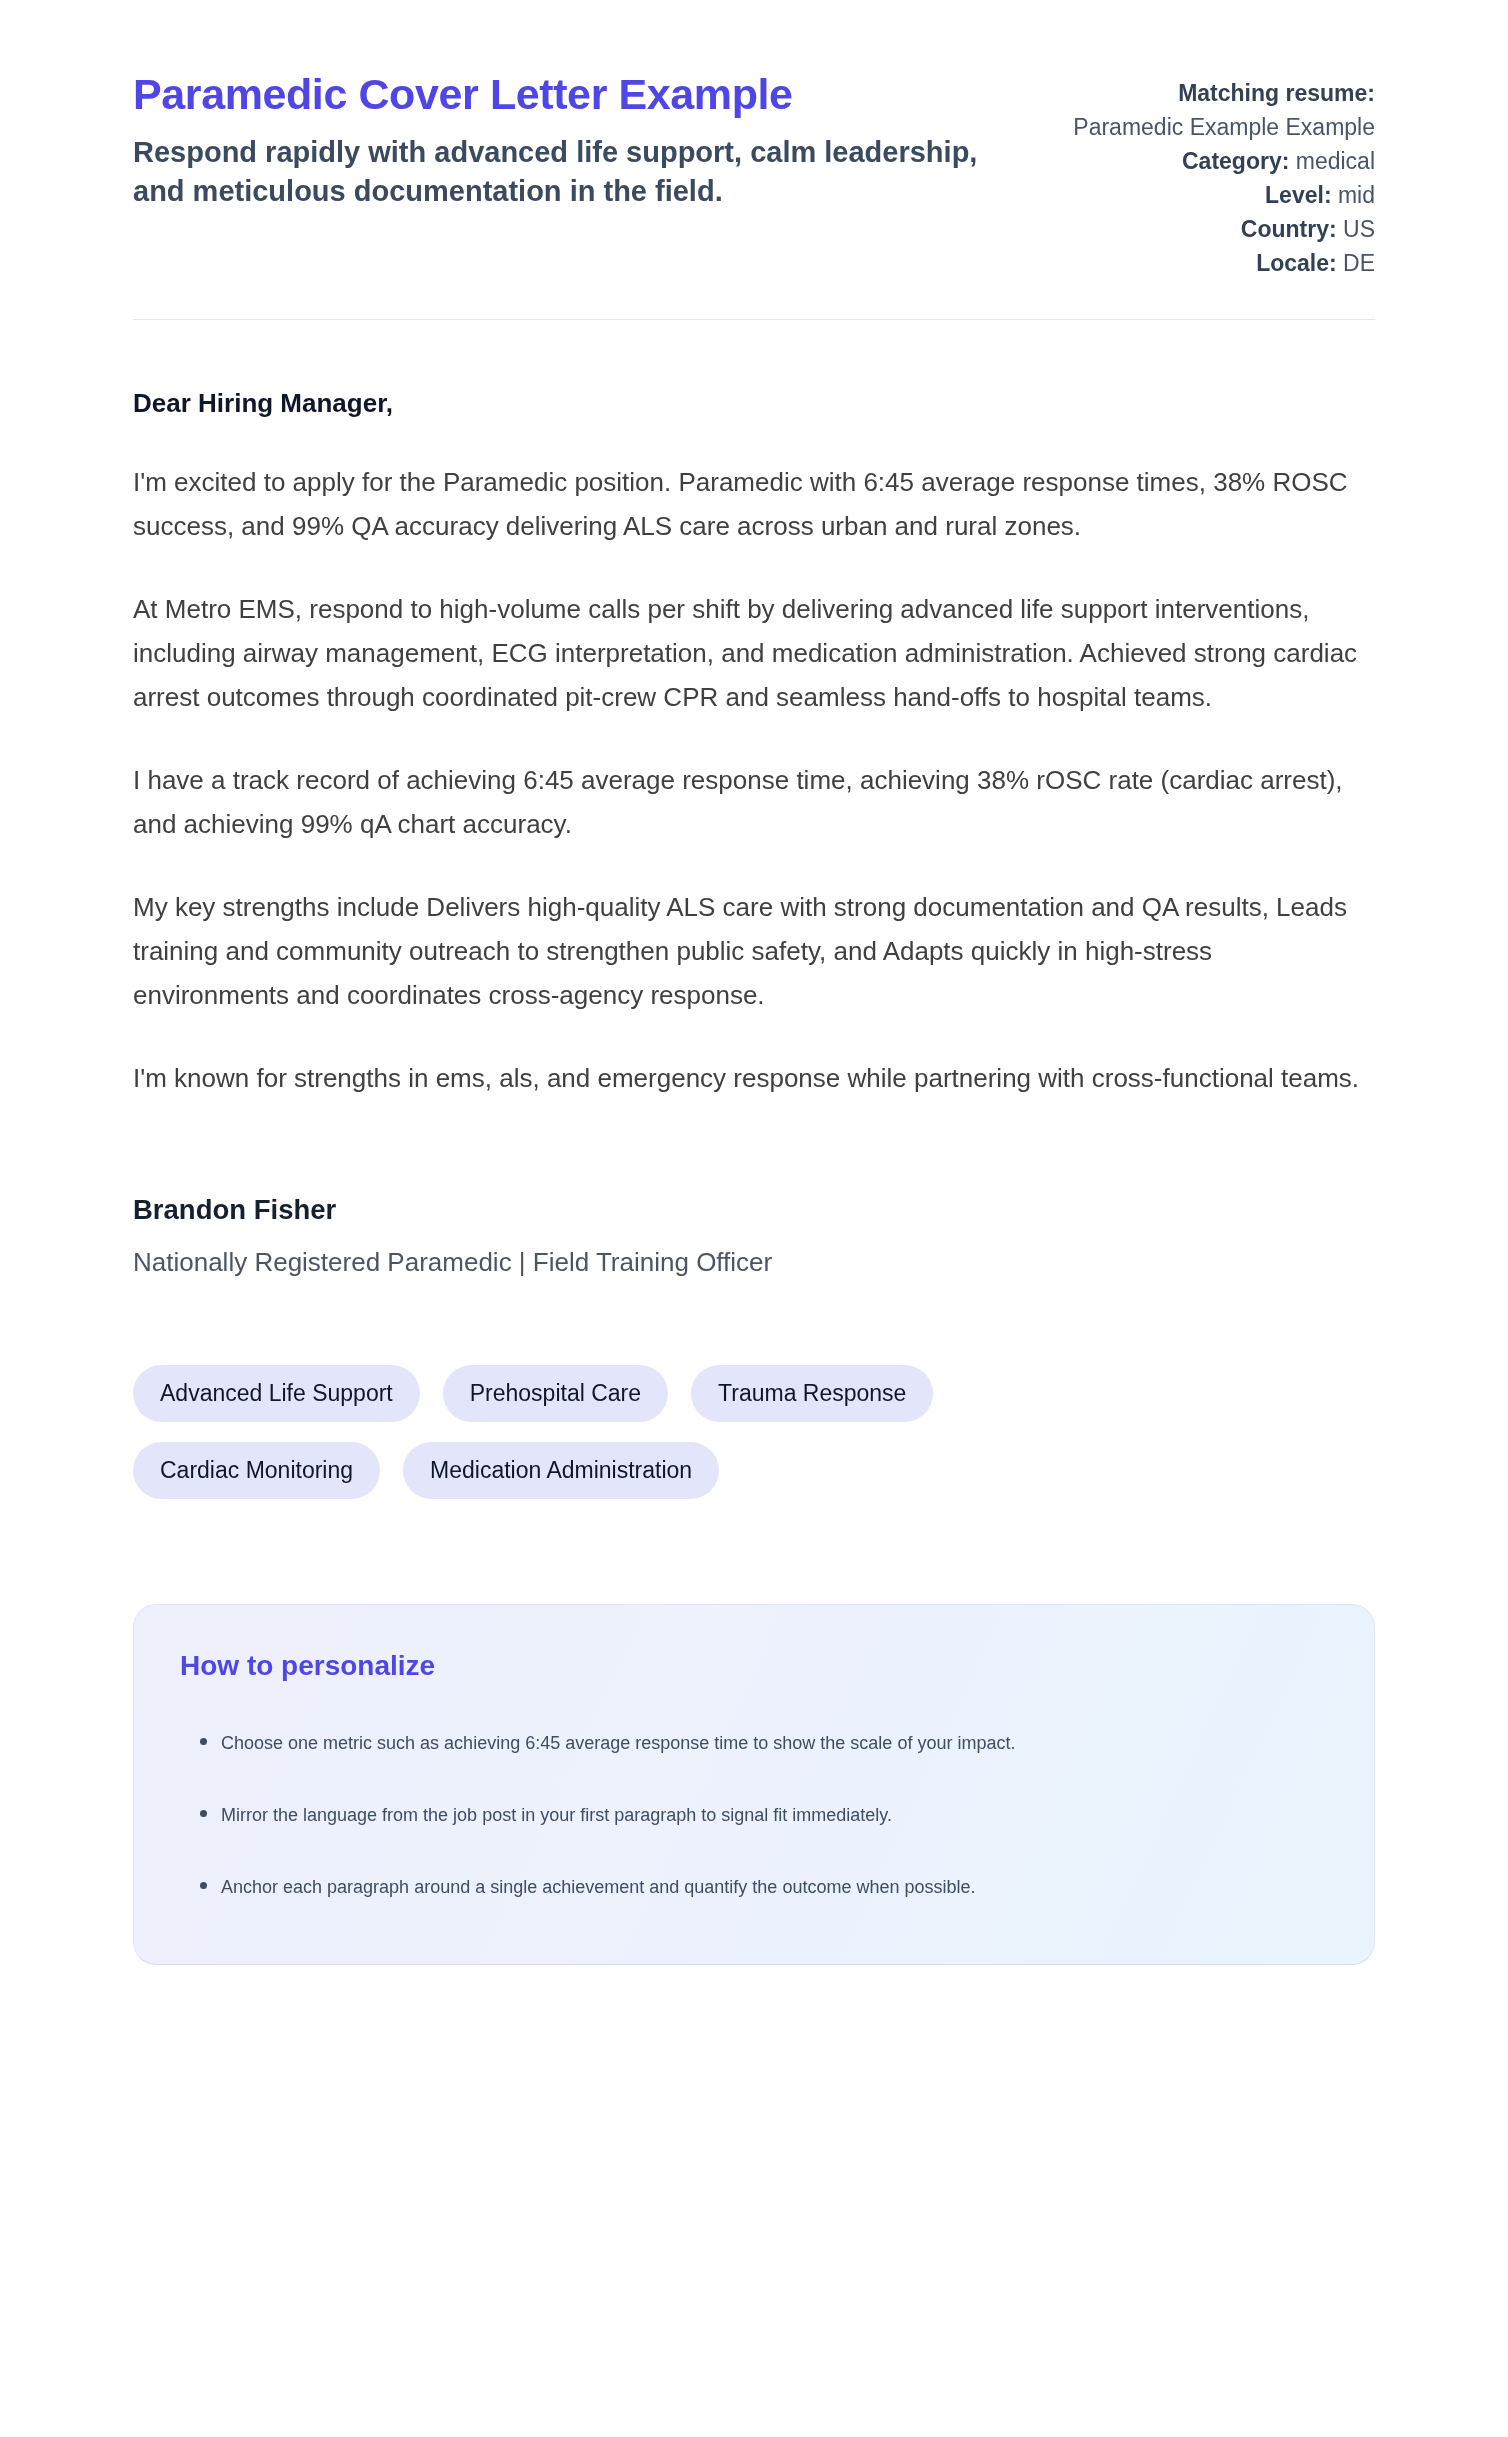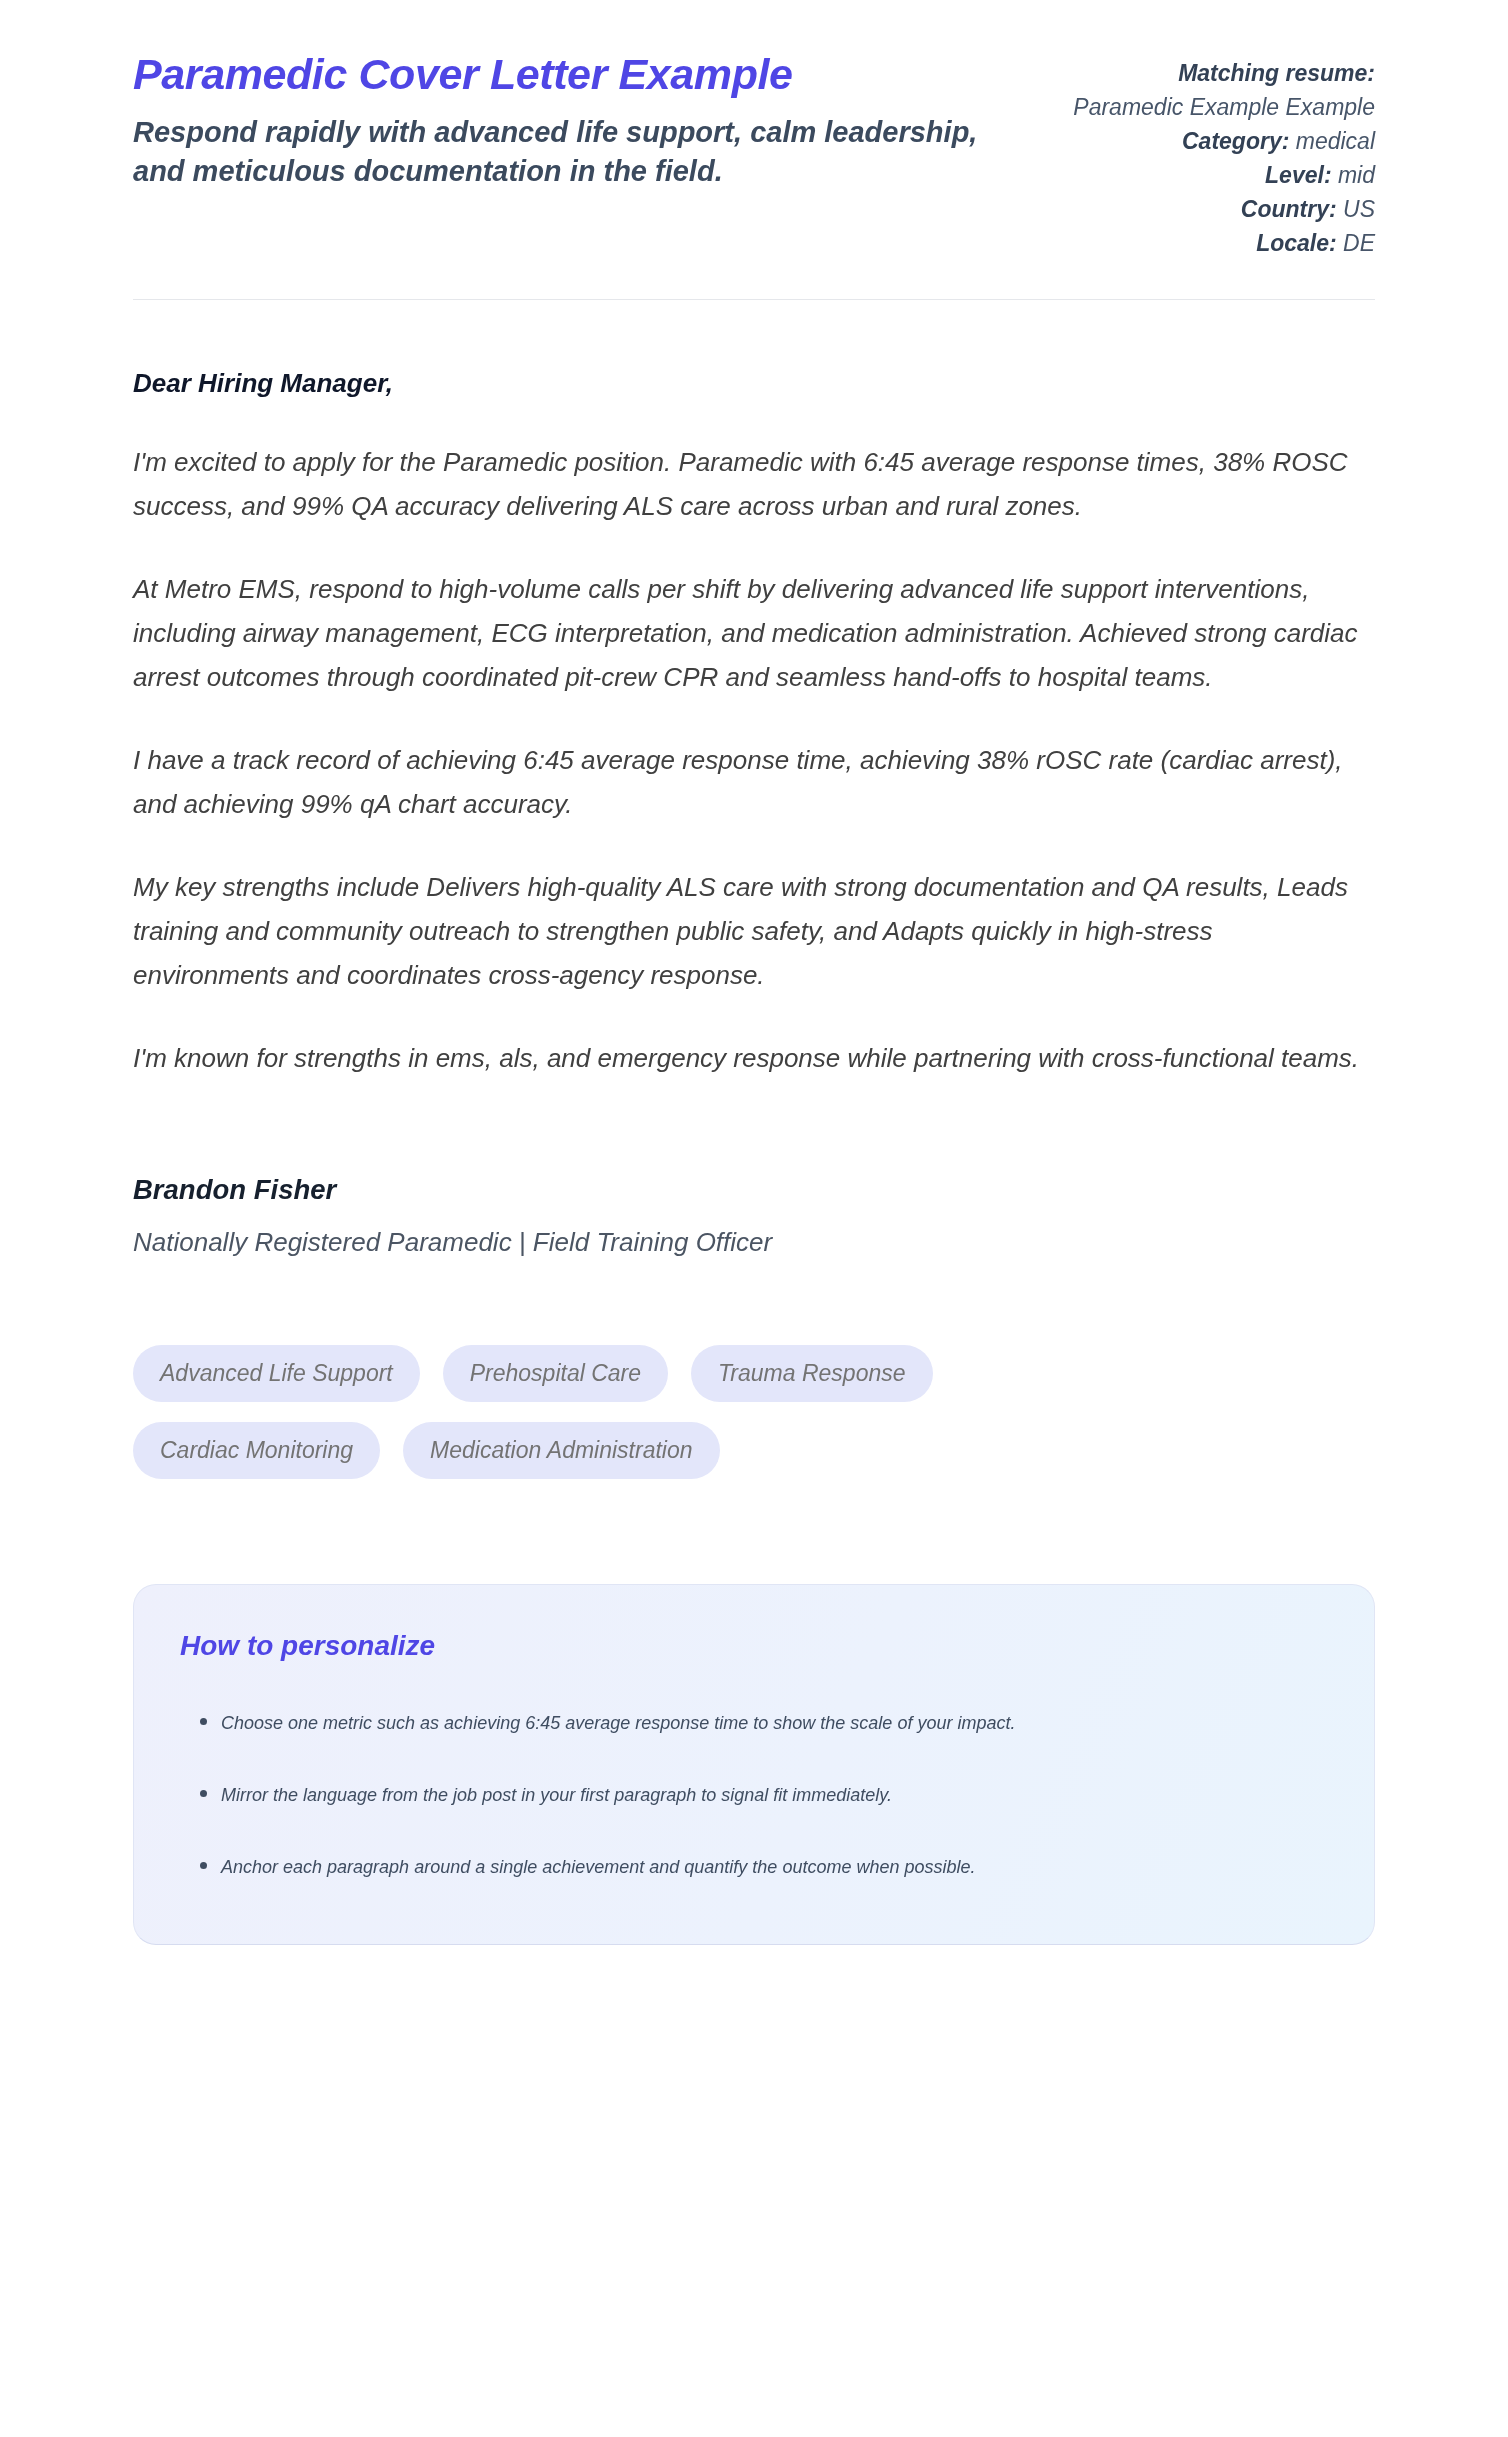--- a/index.html
+++ b/index.html
@@ -7,23 +7,22 @@
   body {
     width: 1508px;
     height: 2438px;
     background: #ffffff;
     font-family: "Liberation Sans", sans-serif;
     color: #1f2937;
     -webkit-font-smoothing: antialiased;
   }
   .page {
     width: 1242px;
-    margin: 16px auto;
-    padding-top: 33px;
-    font-style: italic;
+    margin: 0 auto;
+    padding-top: 69px;
   }
 
   
   .header {
     display: flex;
     justify-content: space-between;
     align-items: flex-start;
     gap: 43px;
   }
   .header-left { max-width: 896px; }
@@ -94,21 +93,21 @@
   .tags {
     margin-top: 85px;
     display: flex;
     flex-wrap: wrap;
     gap: 19.5px 23px;
     max-width: 976px;
   }
   .tag {
     display: inline-block;
     background: #e3e6fa;
-    color: #737373;
+    color: #0f172a;
     font-size: 23px;
     line-height: 27px;
     padding: 15px 27px;
     border-radius: 886px;
     white-space: nowrap;
   }
 
   
   .personalize {
     margin-top: 105px;

